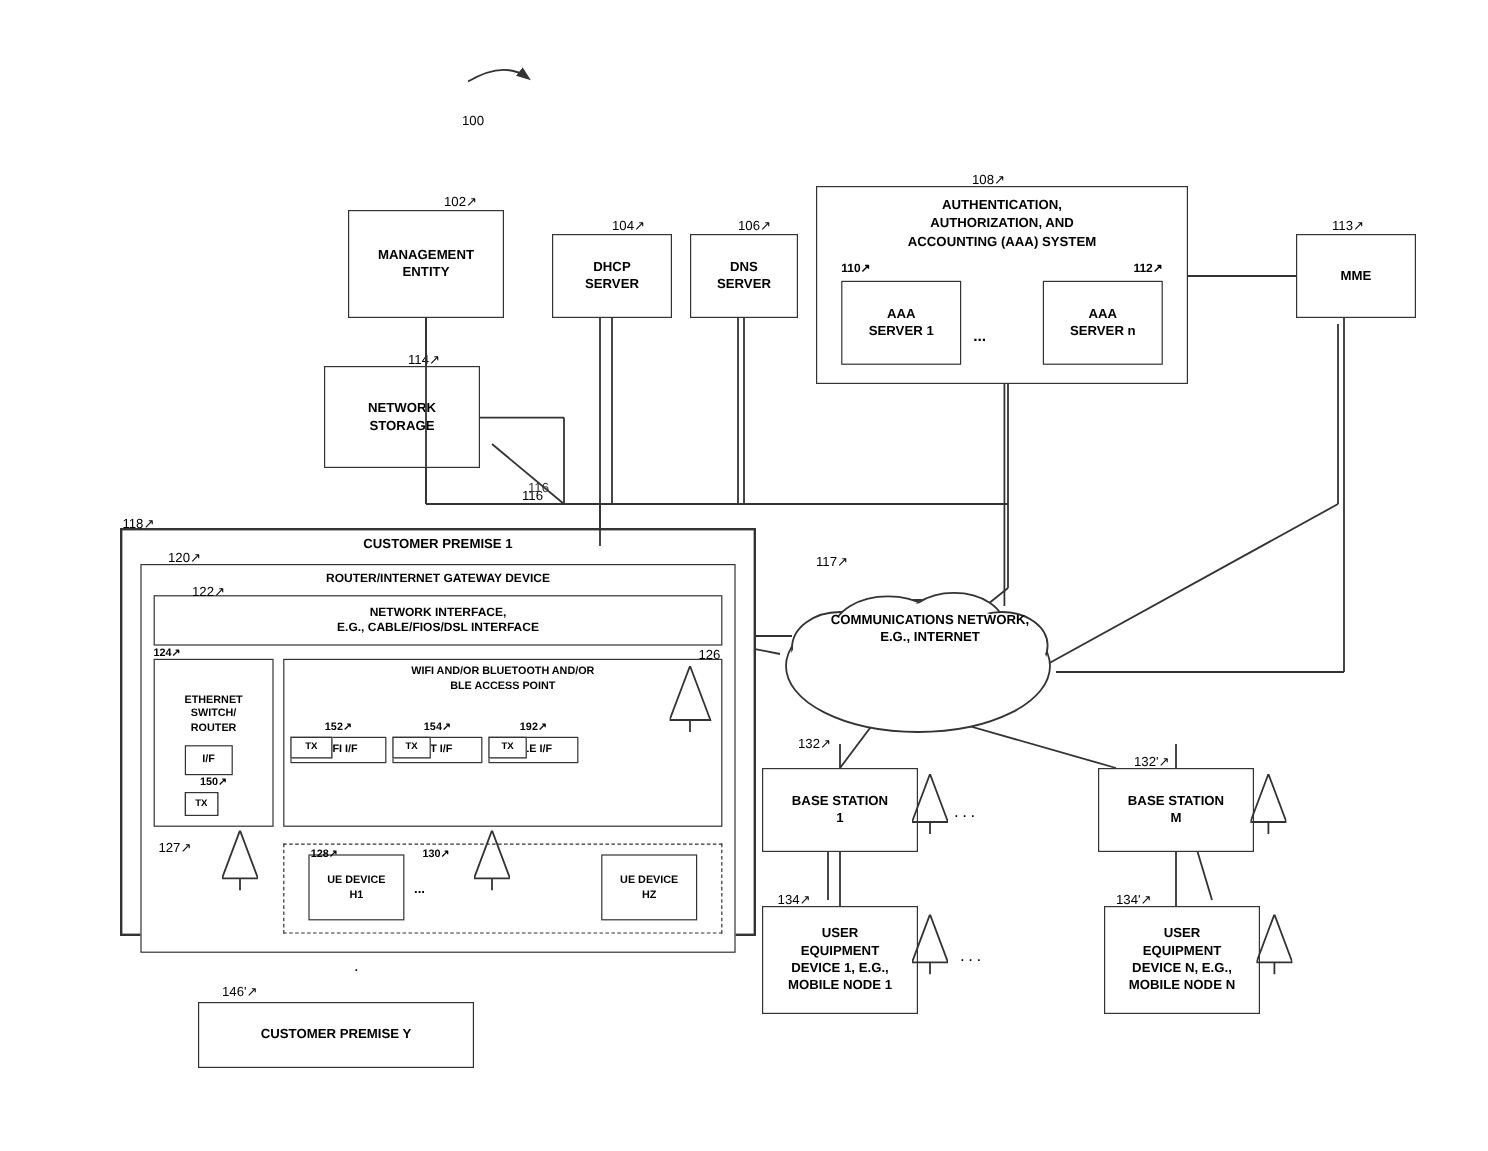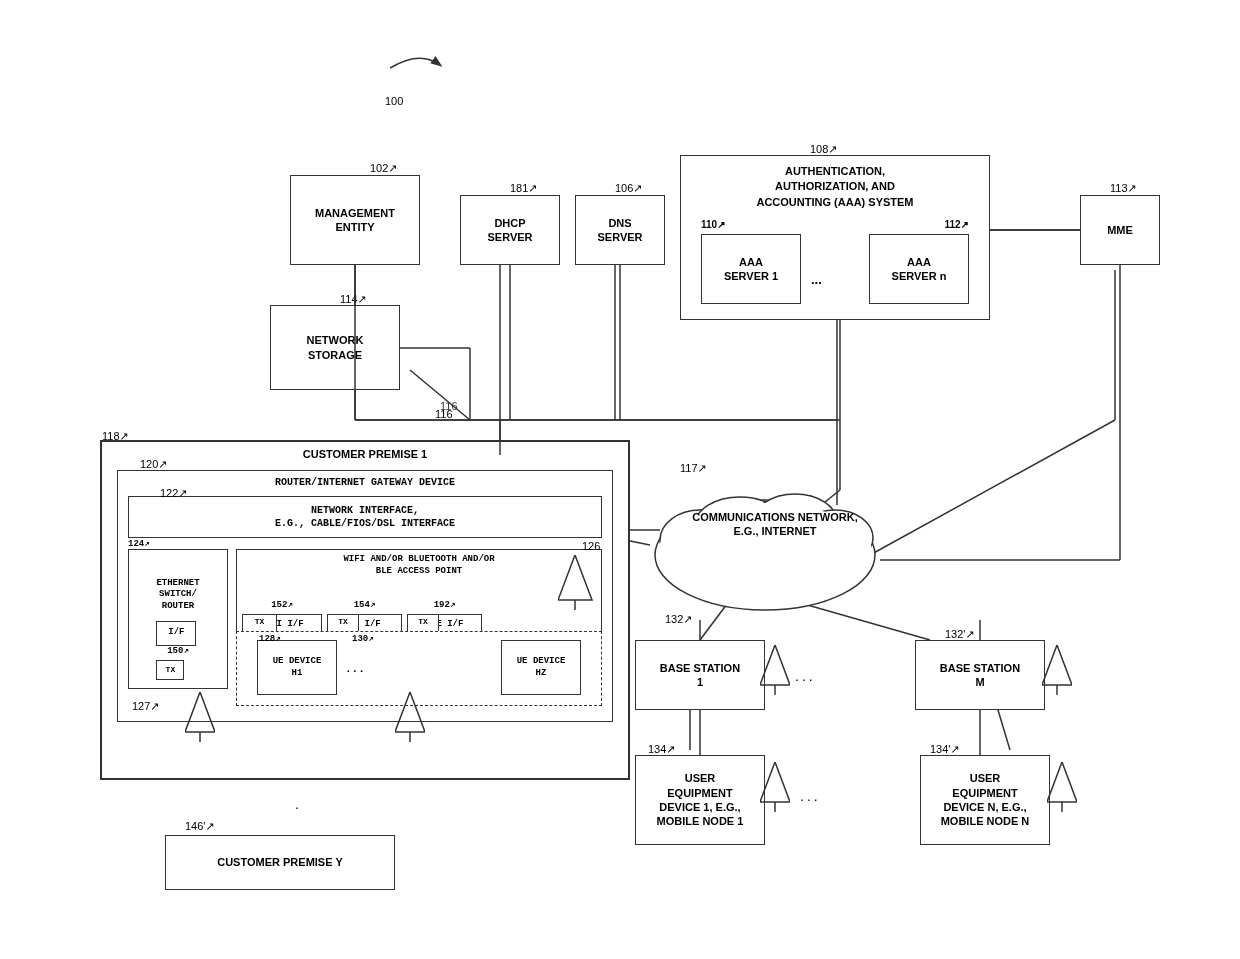--- a/index.html
+++ b/index.html
@@ -105,21 +105,21 @@
   <div class="ref-num" style="left:385px; top:95px;">100</div>
 
   <div class="box" style="left:290px; top:175px; width:130px; height:90px;">
     <span>MANAGEMENT<br>ENTITY</span>
   </div>
   <div class="ref-num" style="left:370px; top:162px;">102↗</div>
 
   <div class="box" style="left:460px; top:195px; width:100px; height:70px;">
     <span>DHCP<br>SERVER</span>
   </div>
-  <div class="ref-num" style="left:510px; top:182px;">181↗</div>
+  <div class="ref-num" style="left:510px; top:182px;">104↗</div>
 
   <div class="box" style="left:575px; top:195px; width:90px; height:70px;">
     <span>DNS<br>SERVER</span>
   </div>
   <div class="ref-num" style="left:615px; top:182px;">106↗</div>
 
   <div class="box" style="left:680px; top:155px; width:310px; height:165px;">
     <div style="position:absolute; top:8px; left:0; right:0; font-size:11px; font-weight:bold; text-align:center; line-height:1.4;">
       <span>AUTHENTICATION,<br>AUTHORIZATION, AND<br>ACCOUNTING (AAA) SYSTEM</span>
     </div>
@@ -131,37 +131,37 @@
 
     <div class="box" style="position:absolute; right:20px; bottom:15px; width:100px; height:70px;">
       <span>AAA<br>SERVER n</span>
     </div>
 
     <div style="position:absolute; bottom:88px; left:20px; font-size:10px;">110↗</div>
     <div style="position:absolute; bottom:88px; right:20px; font-size:10px;">112↗</div>
   </div>
   <div class="ref-num" style="left:810px; top:143px;">108↗</div>
 
-  <div class="box" style="left:1080px; top:195px; width:80px; height:70px;">
+  <div class="box" style="left:1080px; top:195px; width:100px; height:70px;">
     <span>MME</span>
   </div>
   <div class="ref-num" style="left:1110px; top:182px;">113↗</div>
 
   <div class="box" style="left:270px; top:305px; width:130px; height:85px;">
     <span>NETWORK<br>STORAGE</span>
   </div>
   <div class="ref-num" style="left:340px; top:293px;">114↗</div>
   <div class="ref-num" style="left:435px; top:408px;">116</div>
 
   <div class="box" style="left:100px; top:440px; width:530px; height:340px; border-width:2px;">
     <div style="position:absolute; top:5px; left:0; right:0; text-align:center; font-size:11px; font-weight:bold;">
       <span>CUSTOMER PREMISE 1</span>
     </div>
 
-    <div class="box" style="position:absolute; top:28px; left:15px; right:15px; height:252px;font-family:Liberation Mono, monospace;">
+    <div class="box" style="position:absolute; top:28px; left:15px; right:15px; height:324px;">
       <div style="position:absolute; top:5px; left:0; right:0; text-align:center; font-size:10px; font-weight:bold;">
         <span>ROUTER/INTERNET GATEWAY DEVICE</span>
       </div>
 
       <div class="box" style="position:absolute; top:25px; left:10px; right:10px; height:42px;">
         <span style="font-size:10px;">NETWORK INTERFACE,<br>E.G., CABLE/FIOS/DSL INTERFACE</span>
       </div>
 
       <div class="box" style="position:absolute; top:78px; left:10px; width:100px; height:140px;">
         <div>

